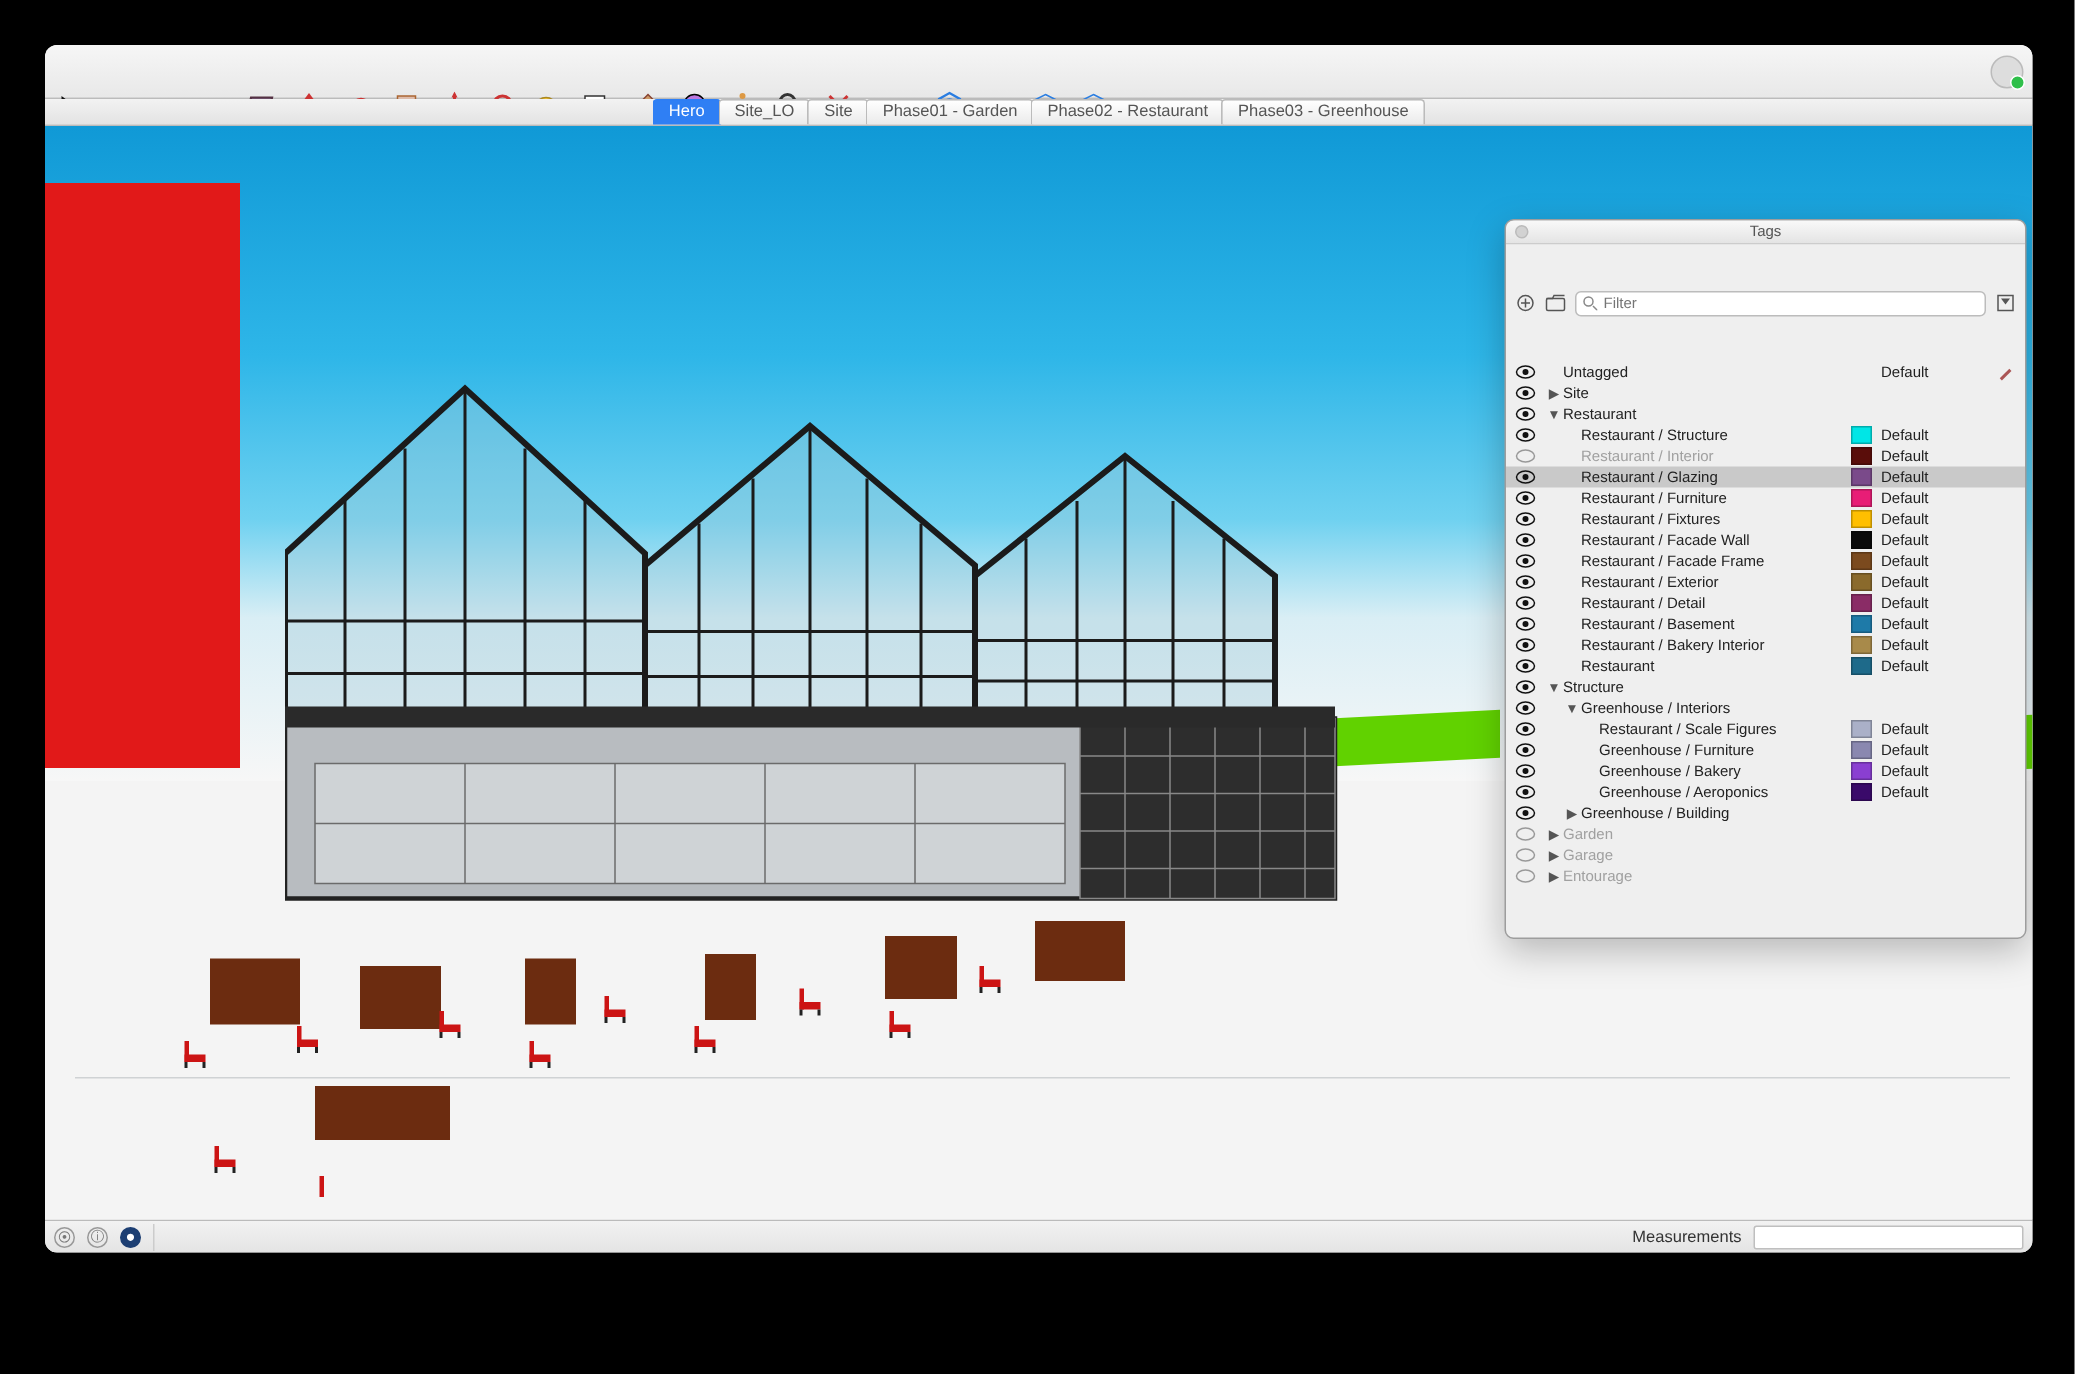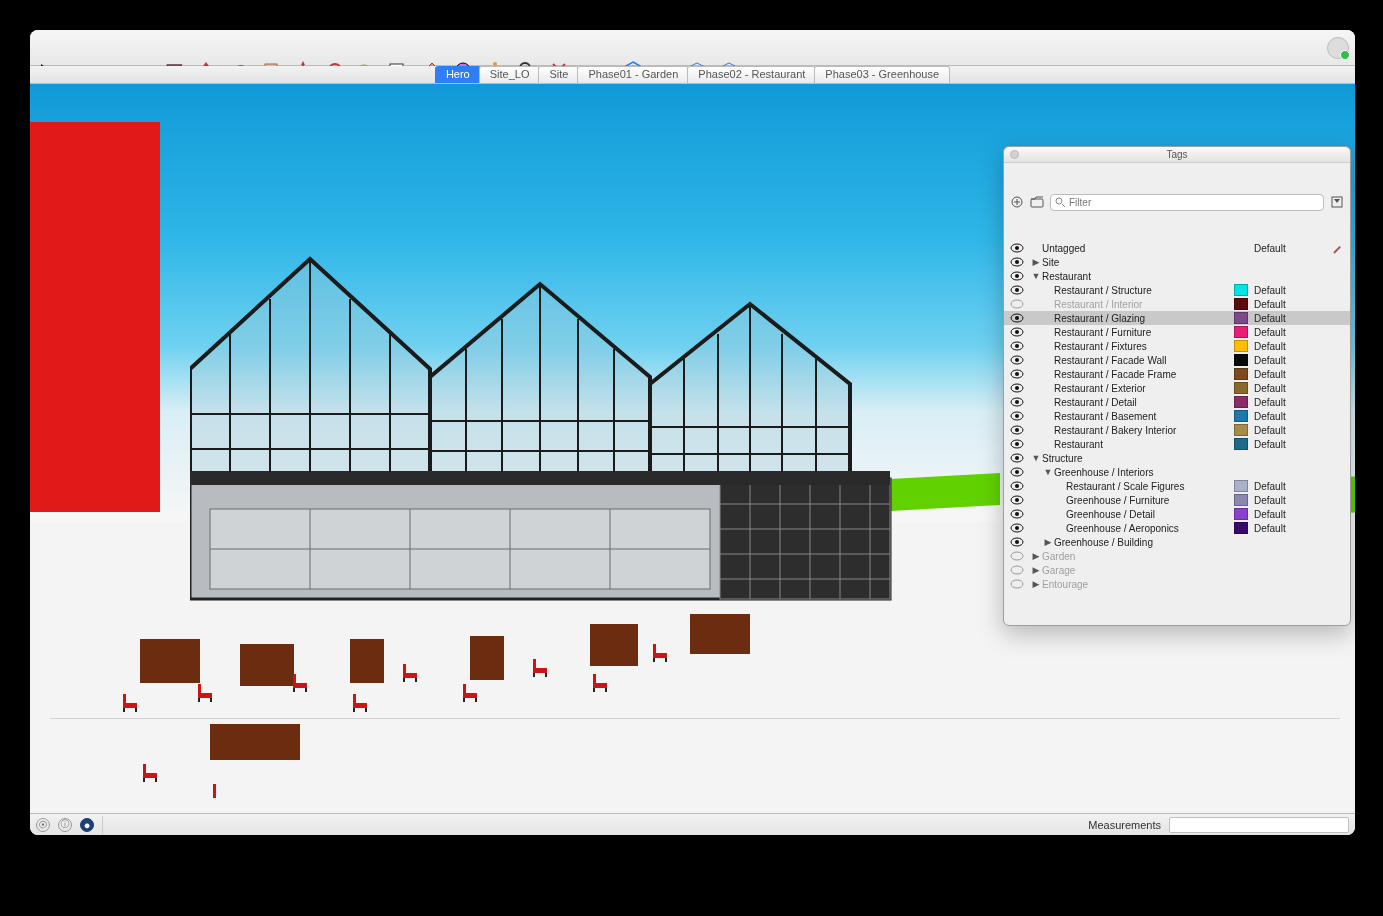--- a/index.html
+++ b/index.html
@@ -737,21 +737,21 @@
           <div class="extra"></div>
         </div>
         <div class="row">
           <div class="eye">
             <svg width="14" height="10">
               <ellipse cx="7" cy="5" rx="6" ry="4" fill="none" stroke="#111"></ellipse>
               <circle cx="7" cy="5" r="2" fill="#111"></circle>
             </svg>
           </div>
           <div class="disc" style="margin-left: 24px;"></div>
-          <div class="name">Greenhouse / Detail</div>
+          <div class="name">Greenhouse / Bakery</div>
           <div class="sw" style="background: rgb(138, 63, 209);"></div>
           <div class="dash">Default</div>
           <div class="extra"></div>
         </div>
         <div class="row">
           <div class="eye">
             <svg width="14" height="10">
               <ellipse cx="7" cy="5" rx="6" ry="4" fill="none" stroke="#111"></ellipse>
               <circle cx="7" cy="5" r="2" fill="#111"></circle>
             </svg>

